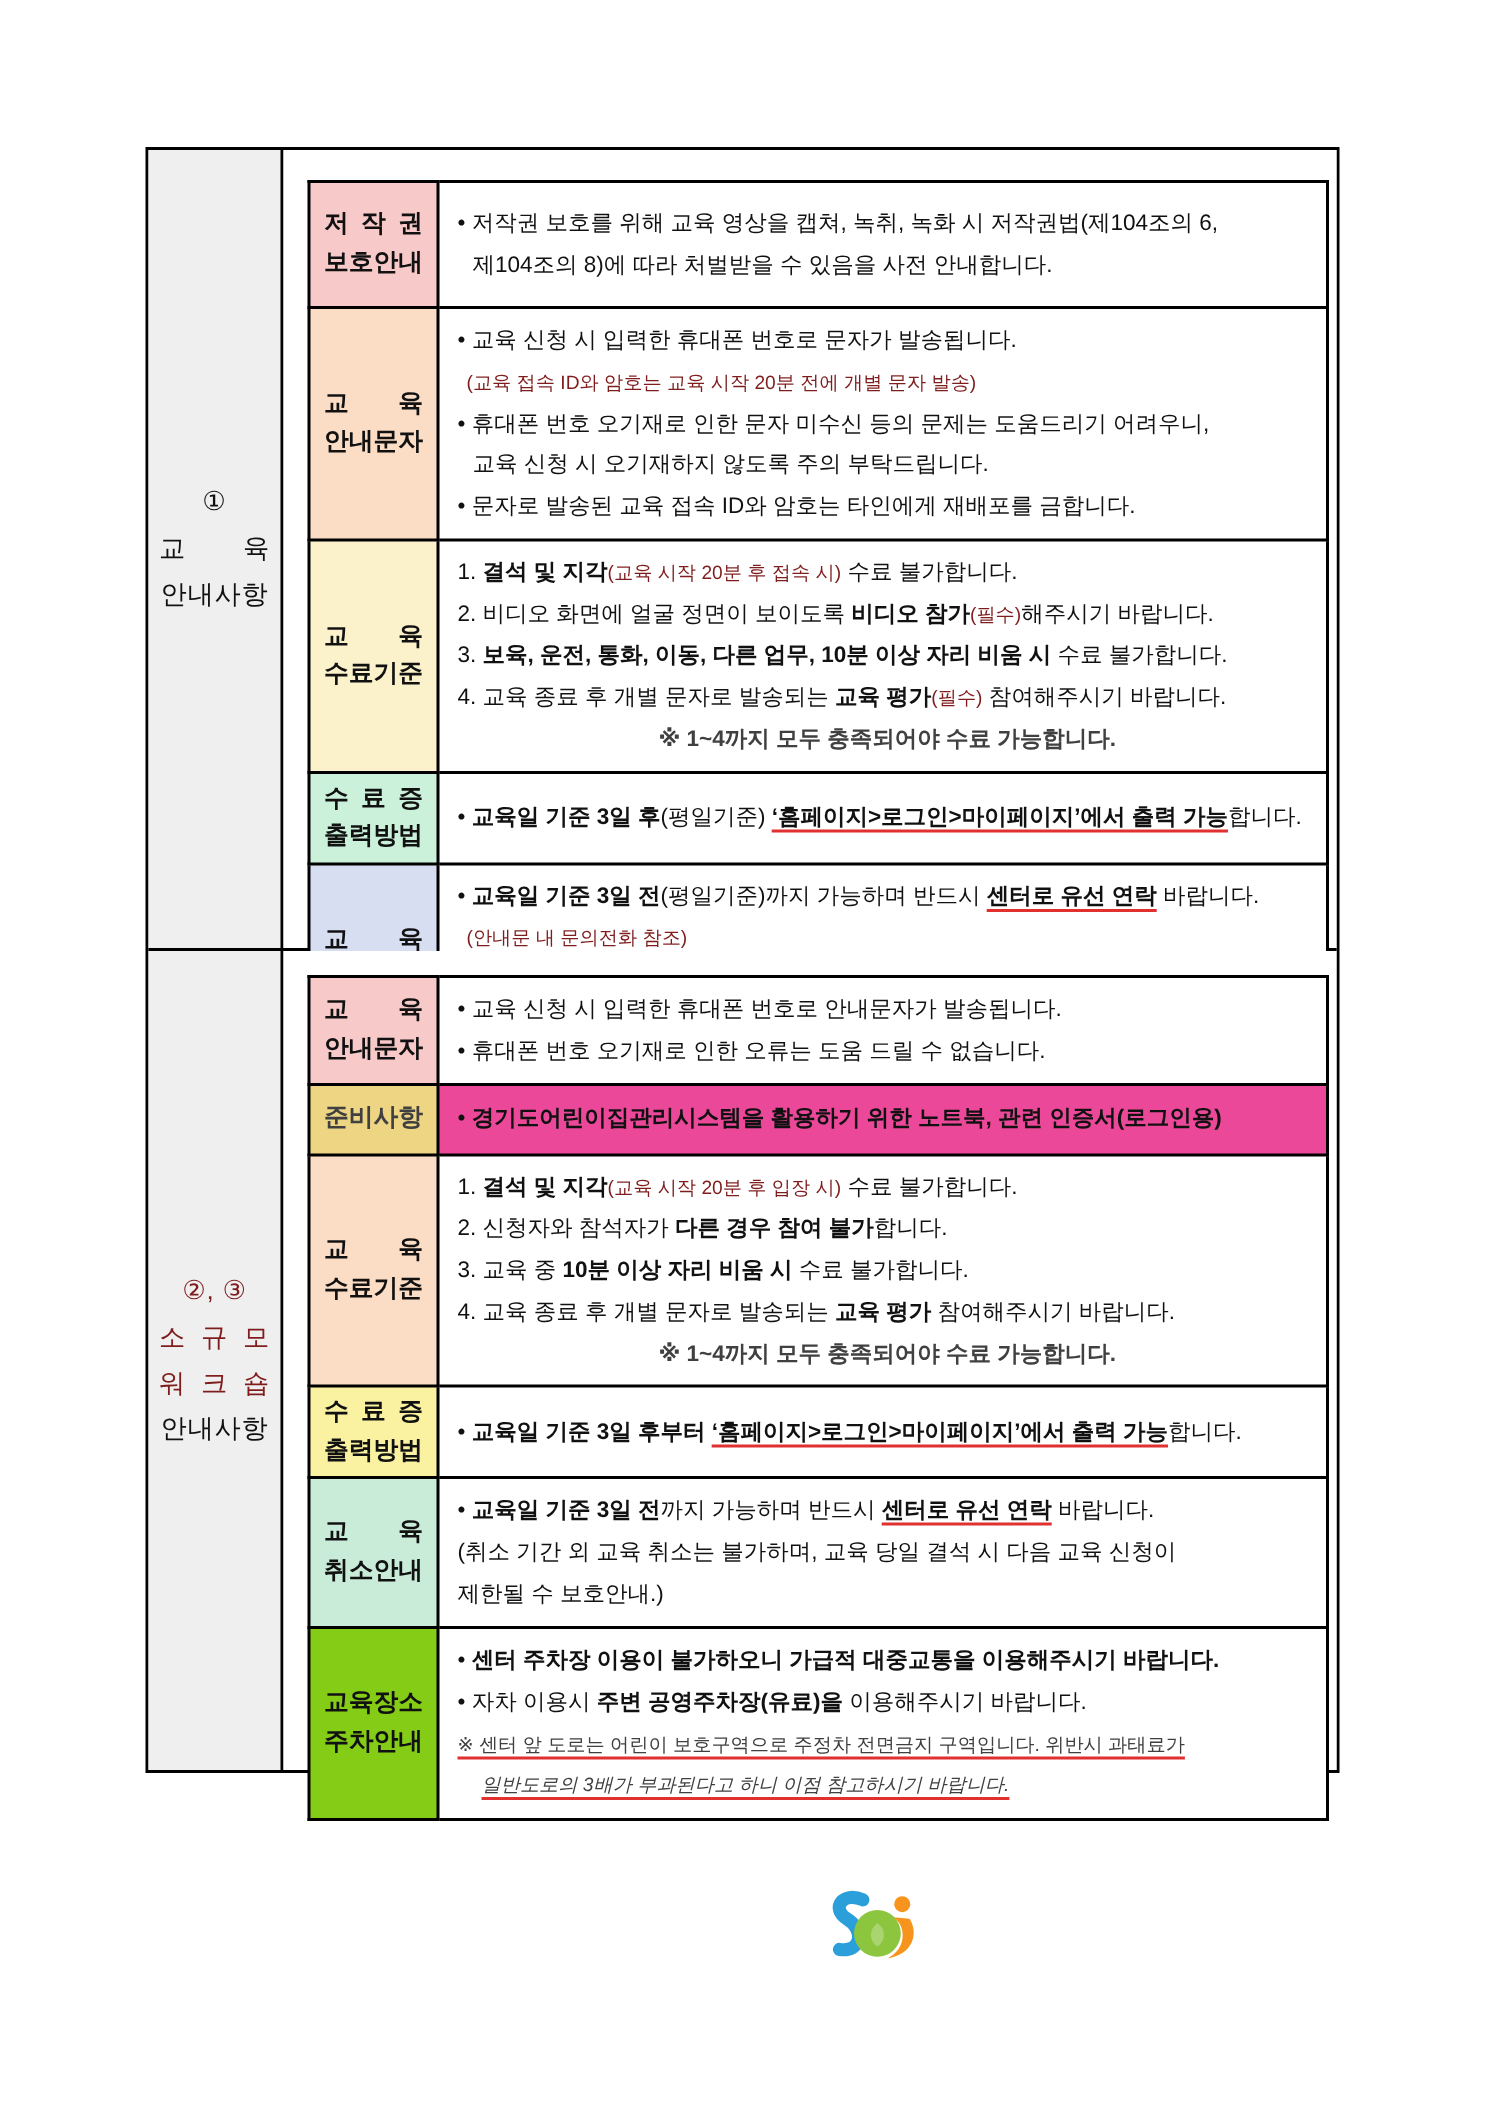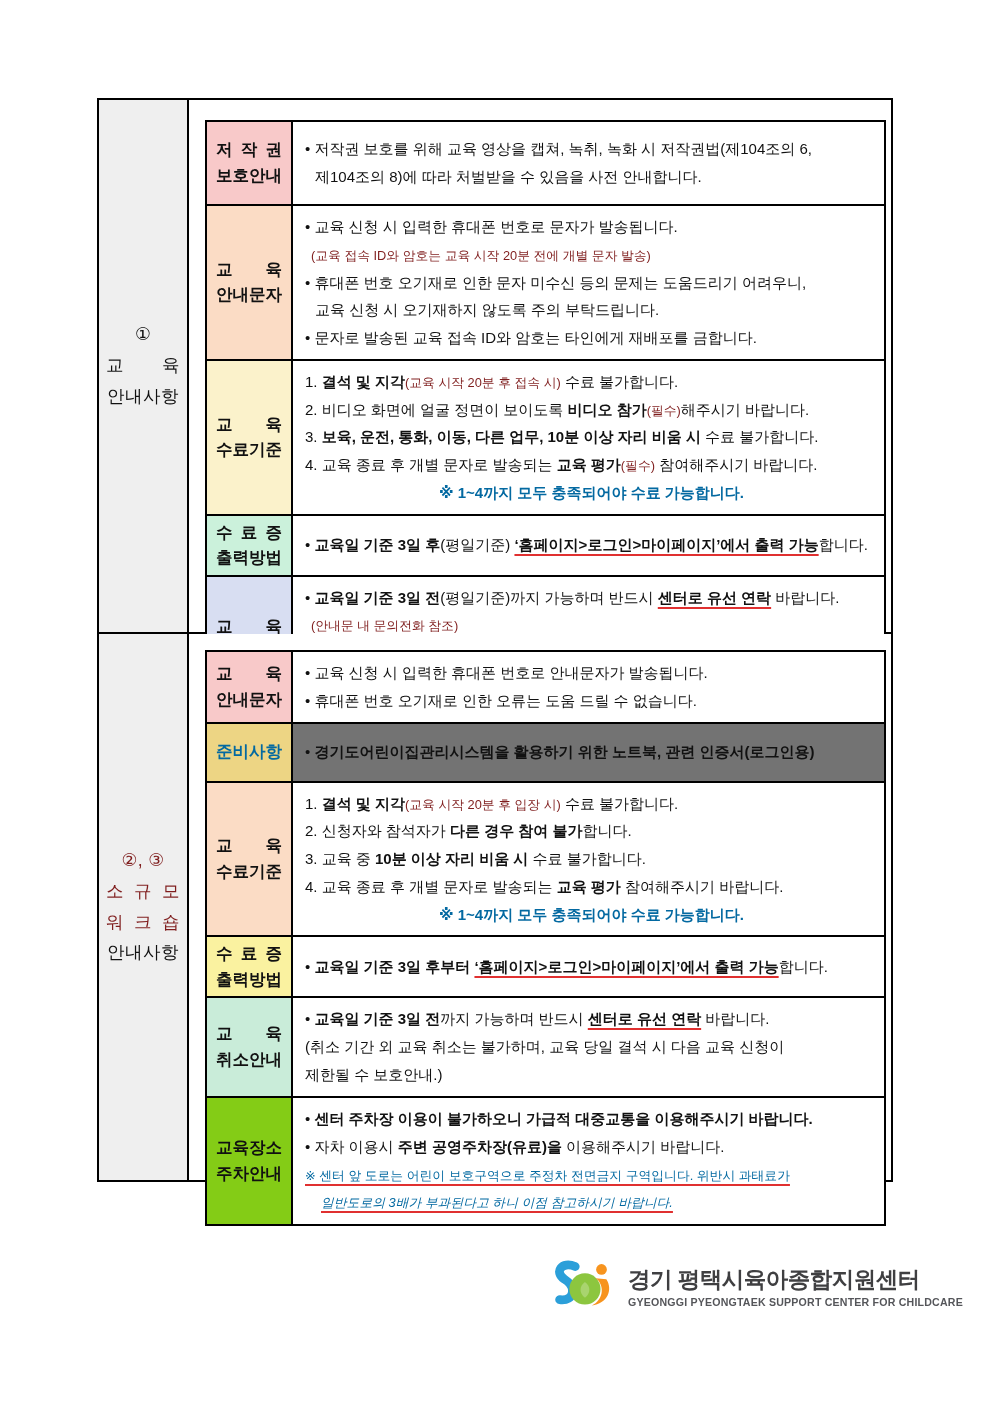--- a/index.html
+++ b/index.html
@@ -31,32 +31,32 @@
   .ihead{
     width:86px;min-width:86px;text-align:center;font-weight:bold;font-size:16.5px;
     padding:4px 9px;line-height:1.55;
   }
   .hln{width:100%;}
   .hln.spread{text-align:justify;text-align-last:justify;}
   .ibody{background:#fff;padding:7px 6px 7px 12px;}
   .ln{font-size:15px;line-height:1.85;white-space:normal;}
   .ln.center{text-align:center;}
   .b{font-weight:bold;}
-  .c-red{color:#0369a1;}
+  .c-red{color:#404040;}
   .c-blue{color:#7f1d1d;}
   .u{text-decoration:underline;text-decoration-color:#E03030;text-decoration-thickness:2px;text-underline-offset:3.5px;}
   .sm{font-size:12.8px;}
   
   [data-section="0"] .inner-table .irow:nth-child(1){height:84px;}
   [data-section="0"] .inner-table .irow:nth-child(2){height:116px;}
   [data-section="0"] .inner-table .irow:nth-child(3){height:140px;}
   [data-section="0"] .inner-table .irow:nth-child(4){height:48px;}
   [data-section="0"] .inner-table .irow:nth-child(5){height:99px;}
   [data-section="1"] .inner-table .irow:nth-child(1){height:62px;}
-  [data-section="1"] .inner-table .irow:nth-child(2){height:59px;}
+  [data-section="1"] .inner-table .irow:nth-child(2){height:47px;}
   [data-section="1"] .inner-table .irow:nth-child(3){height:140px;}
   [data-section="1"] .inner-table .irow:nth-child(4){height:48px;}
   [data-section="1"] .inner-table .irow:nth-child(5){height:95px;}
   [data-section="1"] .inner-table .irow:nth-child(6){height:128px;}
   [data-section="0"].outer-row{height:532px;}
   [data-section="1"].outer-row{height:548px;}
   
   .logo-wrap{position:absolute;left:546px;top:1258px;display:flex;align-items:center;gap:8px;}
   .logo-text{display:flex;flex-direction:column;}
   .logo-title{font-size:22.5px;font-weight:bold;color:#3F3F41;letter-spacing:-0.5px;line-height:1.1;}
@@ -152,21 +152,21 @@
               </div>
               <div class="ibody">
                 <div class="ln"><span>• 교육 신청 시 입력한 휴대폰 번호로 안내문자가 발송됩니다.</span></div>
                 <div class="ln"><span>• 휴대폰 번호 오기재로 인한 오류는 도움 드릴 수 없습니다.</span></div>
               </div>
             </div>
             <div class="irow">
               <div class="ihead" style="background: rgb(237, 213, 132);">
                 <div class="hln"><span class="c-red">준비사항</span></div>
               </div>
-              <div class="ibody" style="background: #737373;">
+              <div class="ibody" style="background: #ec4899;">
                 <div class="ln"><span>• </span><span class="b">경기도어린이집관리시스템을 활용하기 위한 노트북, 관련 인증서(로그인용)</span></div>
               </div>
             </div>
             <div class="irow">
               <div class="ihead" style="background: rgb(251, 220, 197);">
                 <div class="hln spread"><span>교 육</span></div>
                 <div class="hln"><span>수료기준</span></div>
               </div>
               <div class="ibody">
                 <div class="ln"><span>1. </span><span class="b">결석 및 지각</span><span class="c-blue sm">(교육 시작 20분 후 입장 시)</span><span> 수료 불가합니다.</span></div>
@@ -216,19 +216,15 @@
   <div class="logo-wrap">
     <span>
       <svg width="74" height="56" viewBox="0 0 76 56" xmlns="http://www.w3.org/2000/svg">
         <path d="M30 8 C16 2 8 14 19 21 C31 28 30 44 14 42" stroke="#2B9FD9" stroke-width="9" fill="none" stroke-linecap="round"></path>
         <circle cx="40" cy="31" r="16" fill="#8CC63F"></circle>
         <path d="M51 20 C60 26 60 42 47 48 C63 46 69 32 62 21 Z" fill="#F7941E"></path>
         <circle cx="57" cy="11" r="5.5" fill="#F7941E"></circle>
         <path d="M40 24 C46 28 46 36 40 40 C34 36 34 28 40 24 Z" fill="#ffffff" opacity="0.25"></path>
       </svg>
     </span>
-    <span class="logo-text">
-      <span class="logo-title">경기 평택시육아종합지원센터</span>
-      <span class="logo-sub">GYEONGGI PYEONGTAEK SUPPORT CENTER FOR CHILDCARE</span>
-    </span>
   </div>
 
 </div>
 
 </body></html>

